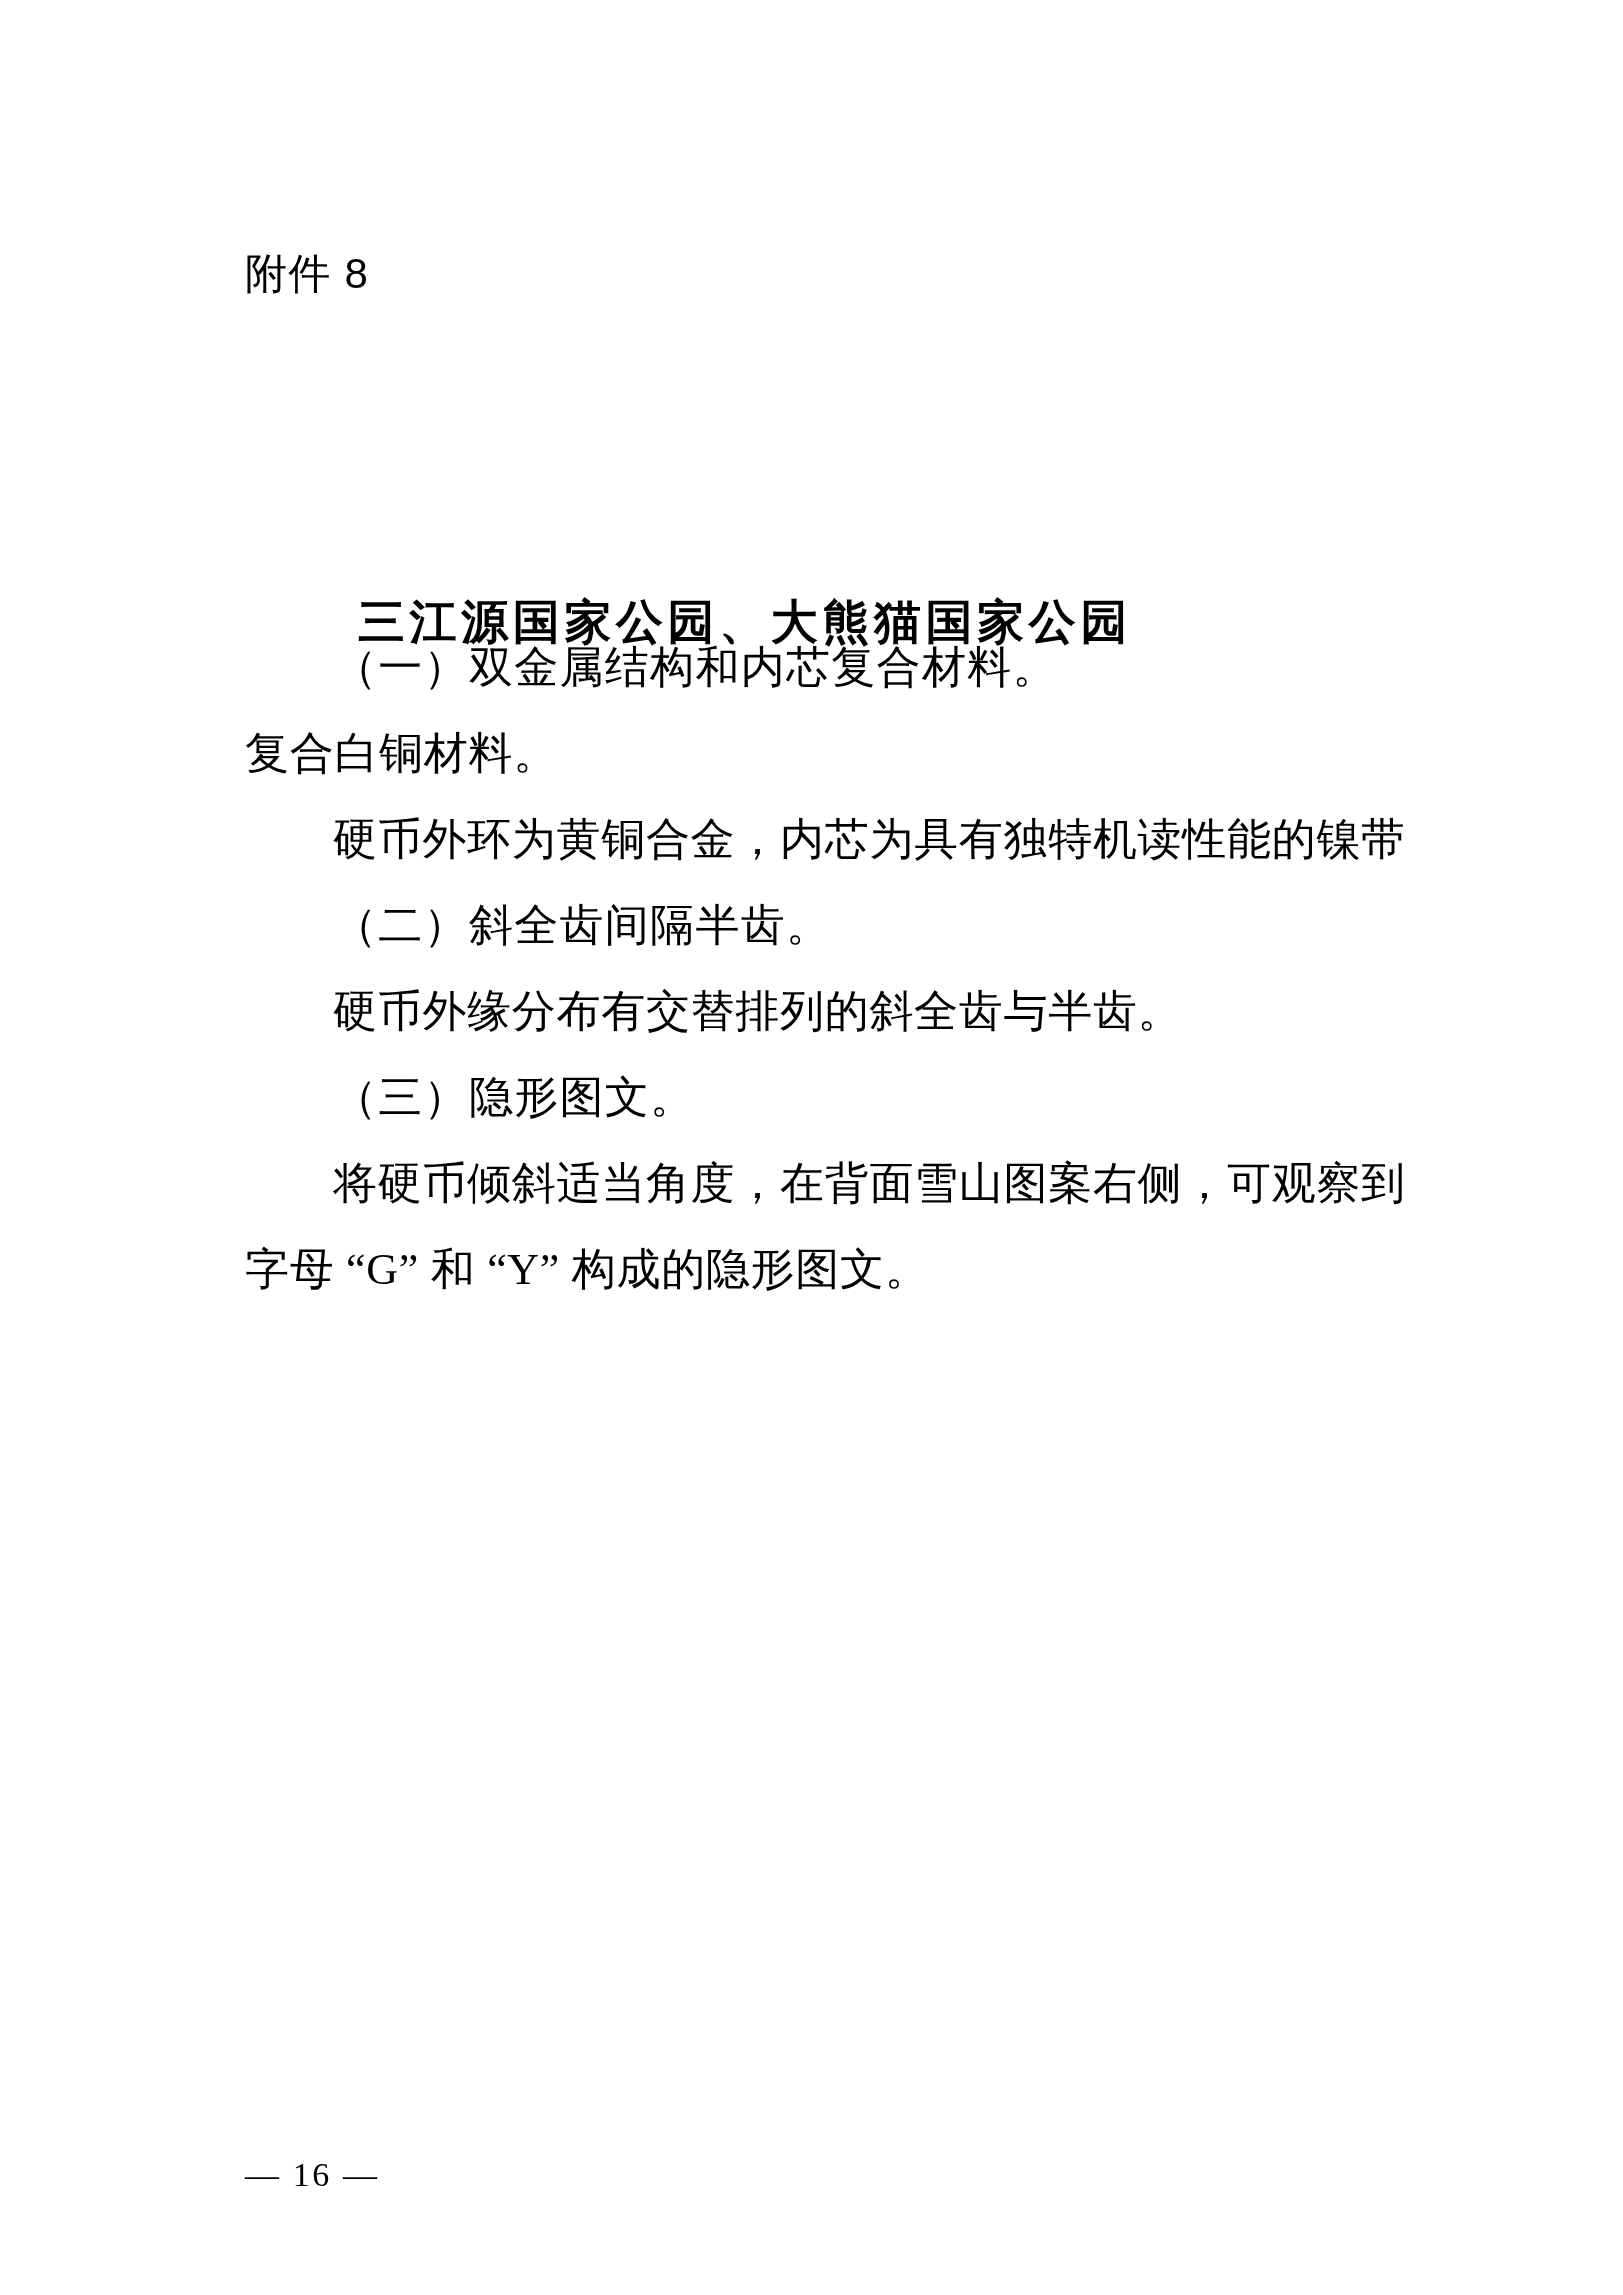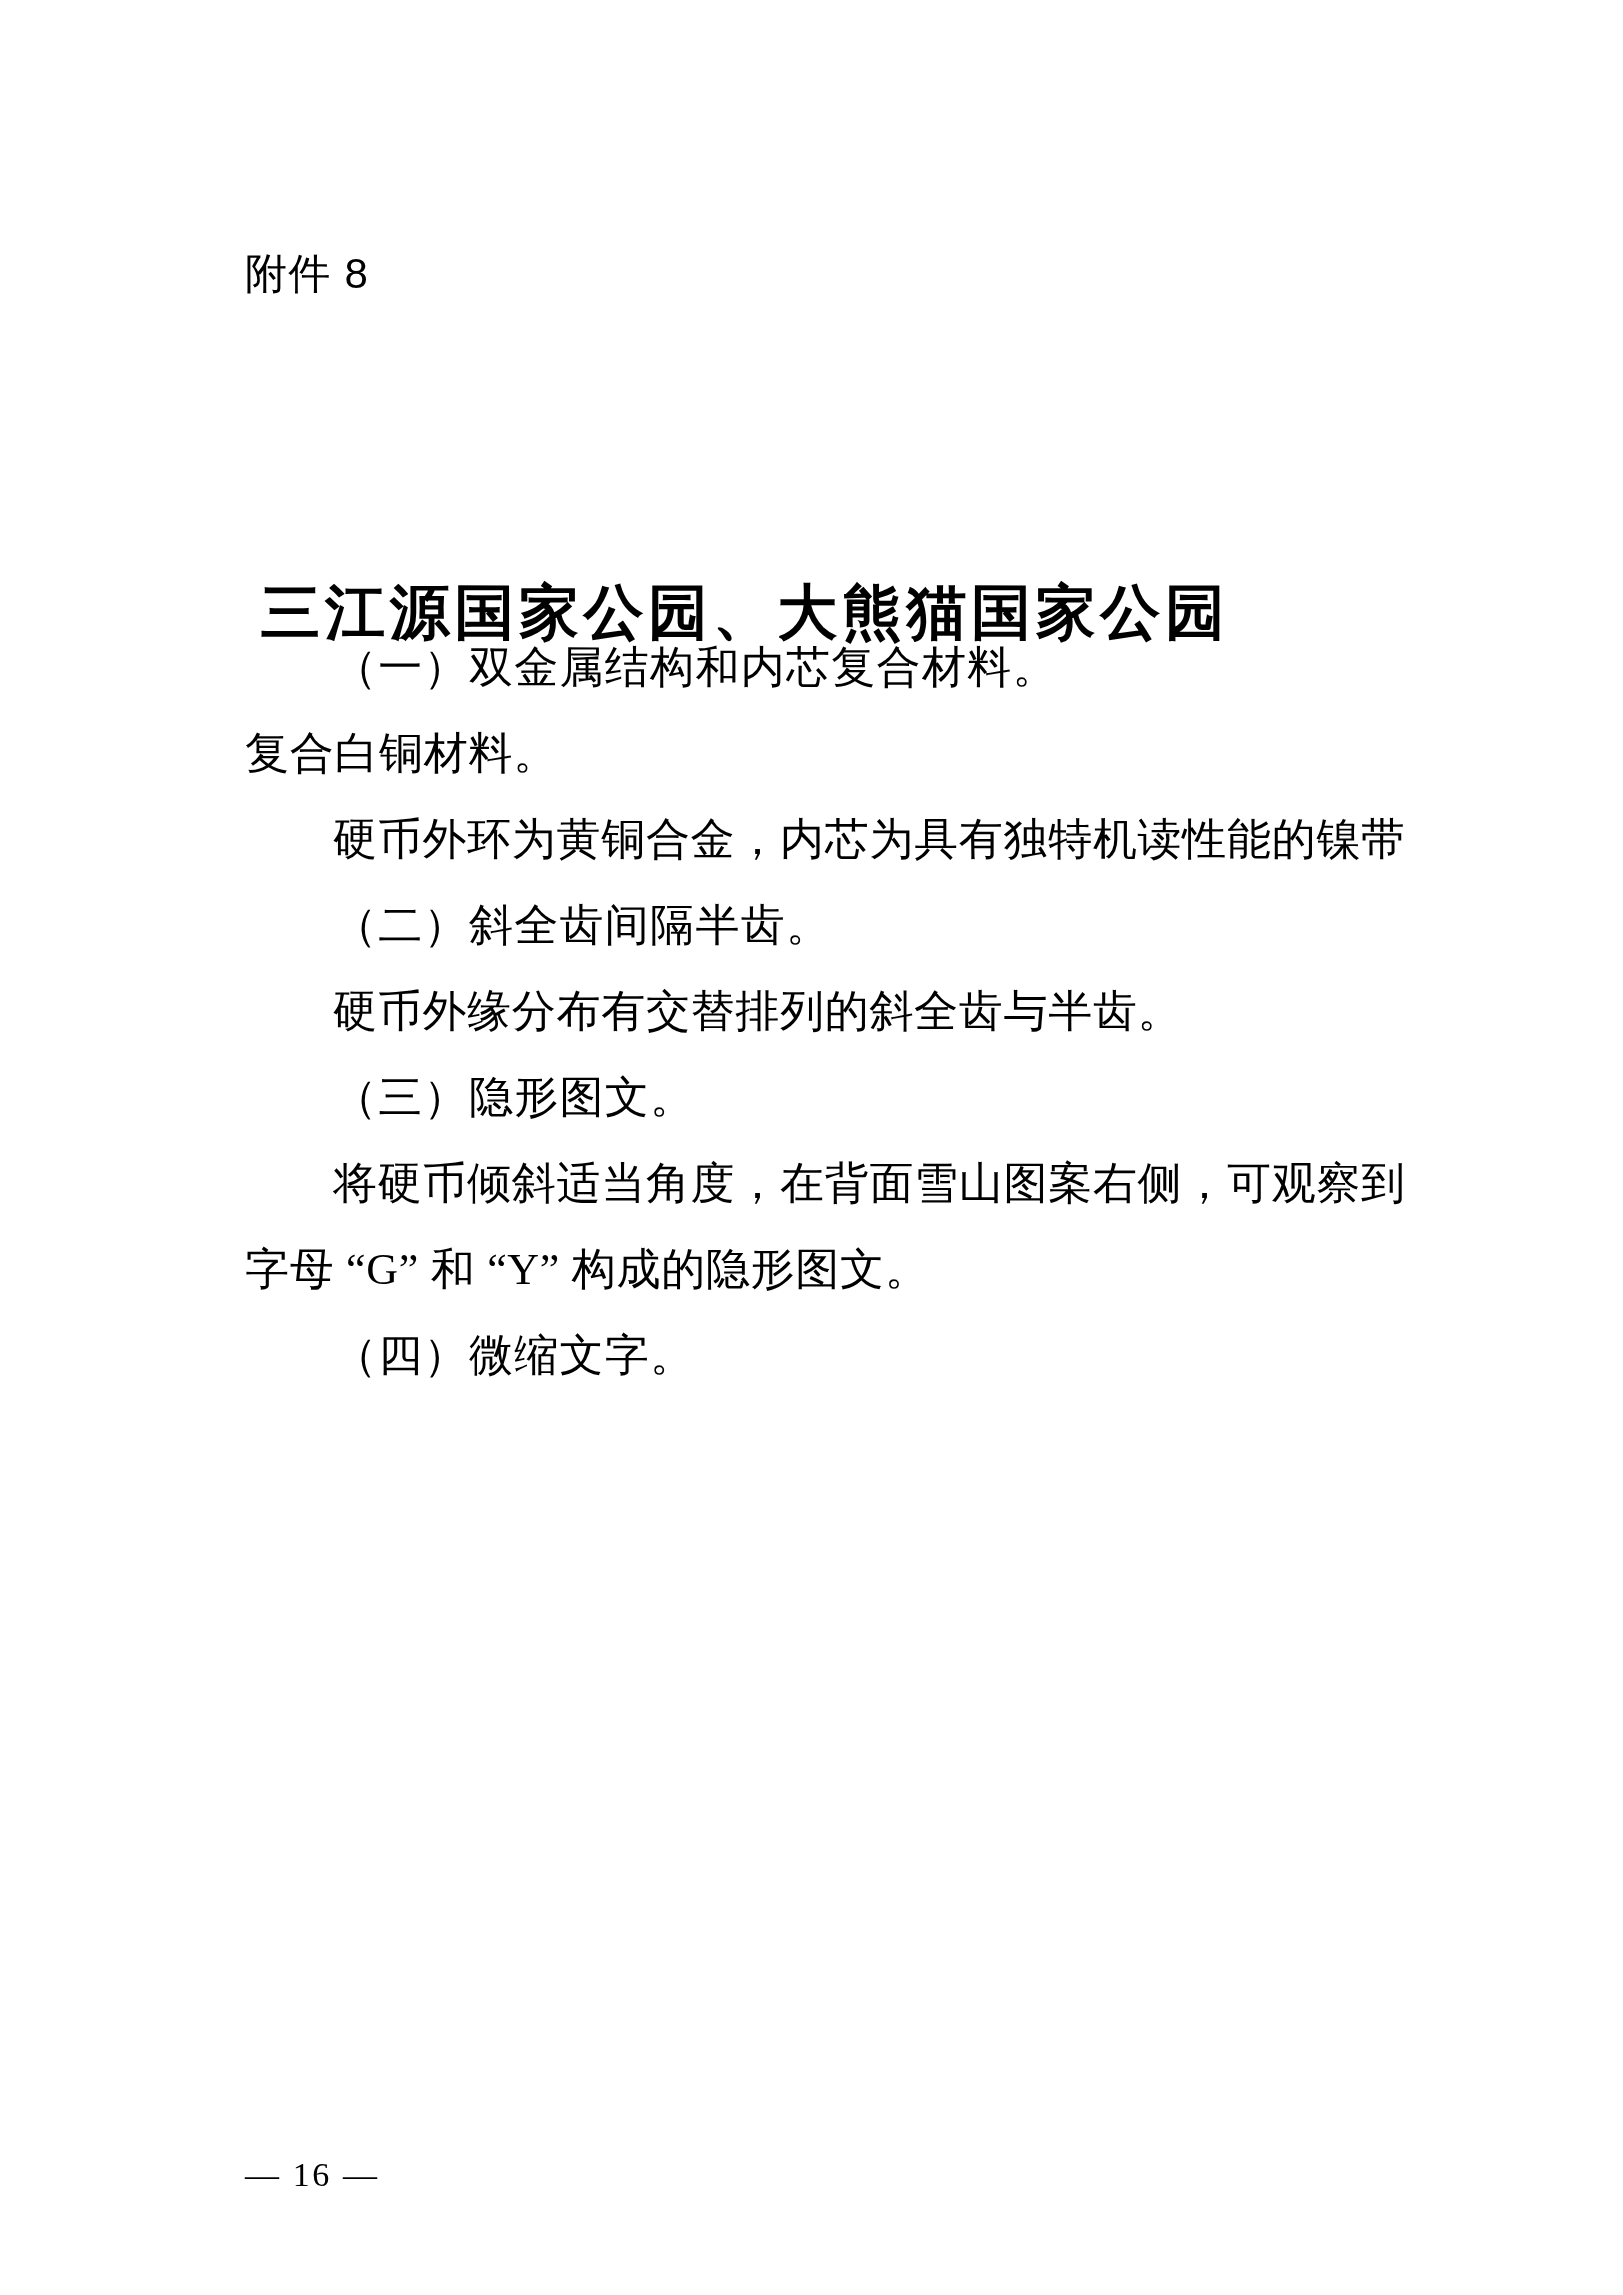--- a/index.html
+++ b/index.html
@@ -23,26 +23,26 @@
     font-family: "Liberation Sans", "DejaVu Sans", sans-serif;
     font-size: 42px;
     line-height: 47px;
     font-weight: 500;
     letter-spacing: 1.3px;
     white-space: pre;
   }
   .doc-title {
     position: absolute;
     left: 0;
-    top: 398px;
+    top: 407px;
     width: 1490px;
     text-align: center;
     font-family: "Liberation Serif", "DejaVu Serif", serif;
     font-weight: bold;
-    font-size: 60px;
+    font-size: 47px;
     line-height: 86px;
     letter-spacing: 4.6px;
     white-space: pre;
   }
   .text-block {
     position: absolute;
     left: 245px;
     top: 625px;
     width: 1153px;
   }
@@ -96,20 +96,19 @@
     <div class="line fs">复合白铜材料。</div>
     <div class="line fs indent">硬币外环为黄铜合金，内芯为具有独特机读性能的镍带</div>
 
     <div class="line kai indent">（二）斜全齿间隔半齿。</div>
     <div class="line fs indent">硬币外缘分布有交替排列的斜全齿与半齿。</div>
 
     <div class="line kai indent">（三）隐形图文。</div>
     <div class="line fs indent">将硬币倾斜适当角度，在背面雪山图案右侧，可观察到</div>
     <div class="line fs">字母 “G” 和 “Y” 构成的隐形图文。</div>
 
-    <div class="line kai indent">（四）微缩文字。</div>
 
   </div>
 
   <div class="page-number">— 16 —</div>
 
 </div>
 
 
 </body></html>

